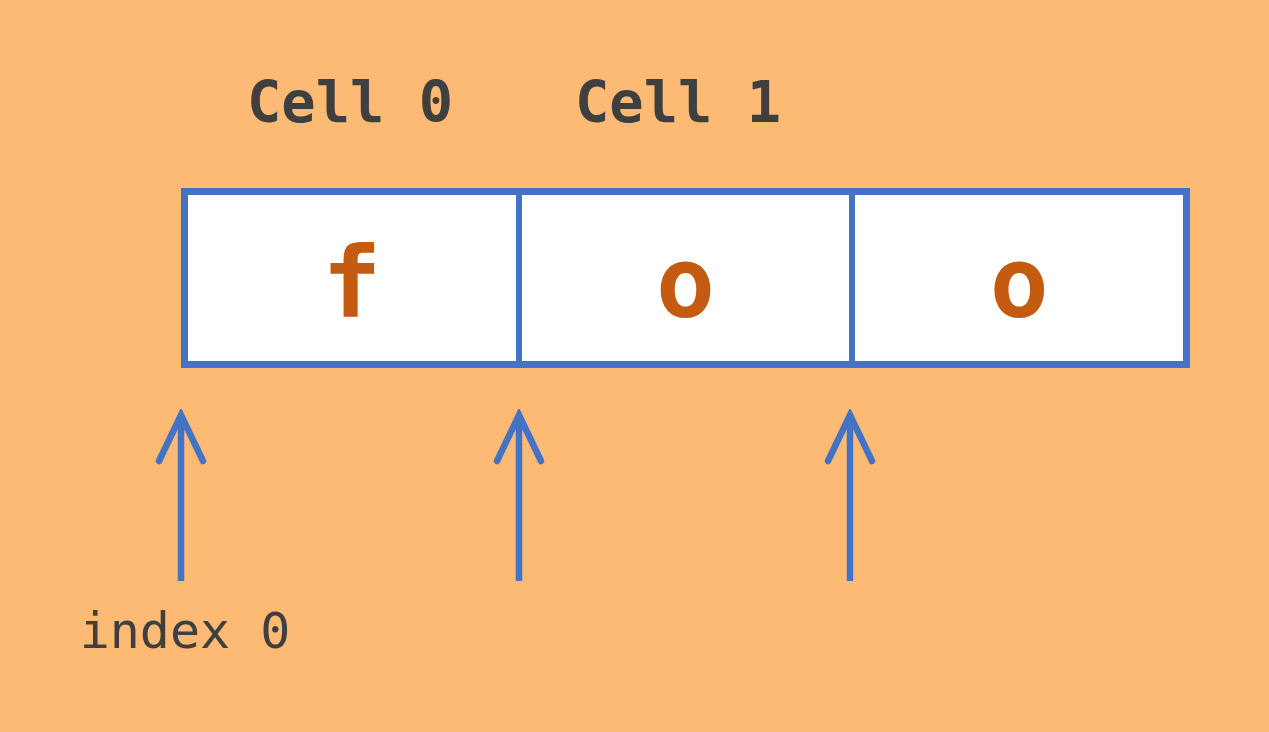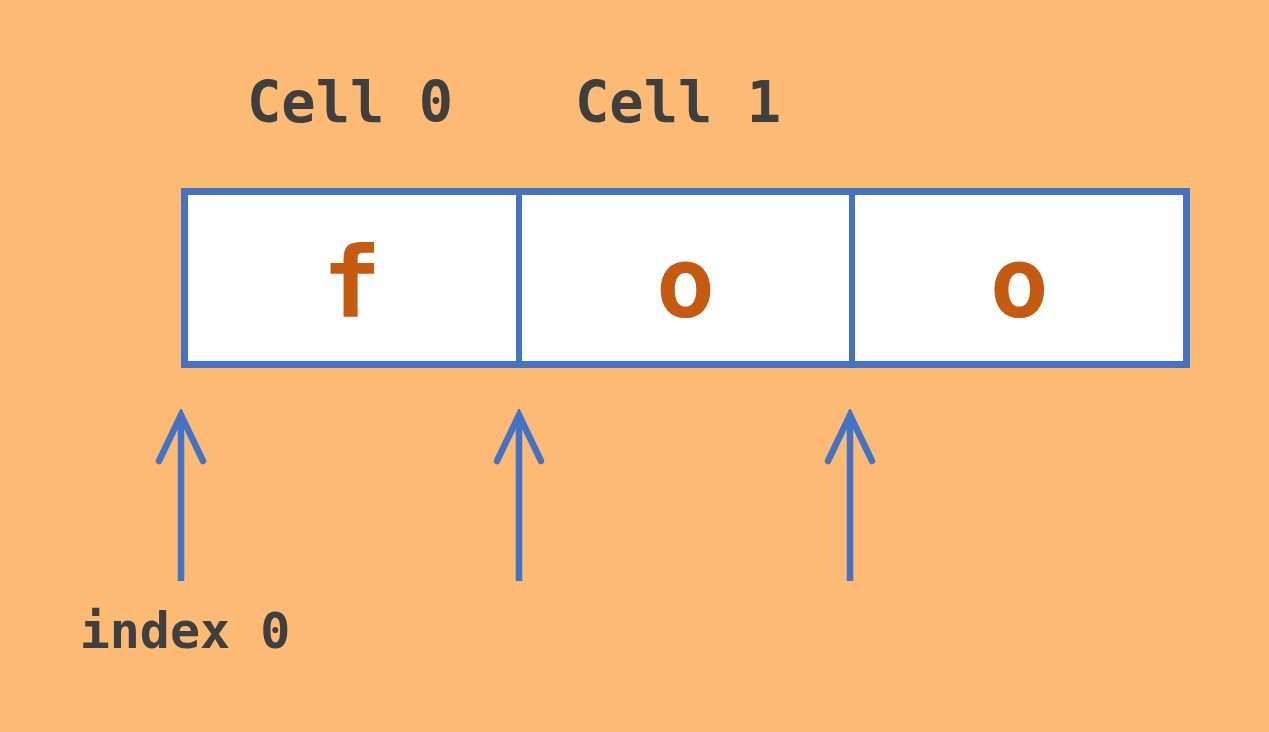--- a/index.html
+++ b/index.html
@@ -77,21 +77,21 @@
     stroke-width:6.5;
     fill:none;
   }
 
   
   .index-label{
     position:absolute;
     top:604px;
     transform:translateX(-50%);
     font-size:50px;
-    font-weight:bold;
+    font-weight:normal;
     line-height:1.1;
     color:var(--label-text);
     white-space:nowrap;
   }
   .il-0{left:185px;}
   .il-1{left:524px;}
   .il-2{left:861px;}
 </style>
 </head>
 <body>

